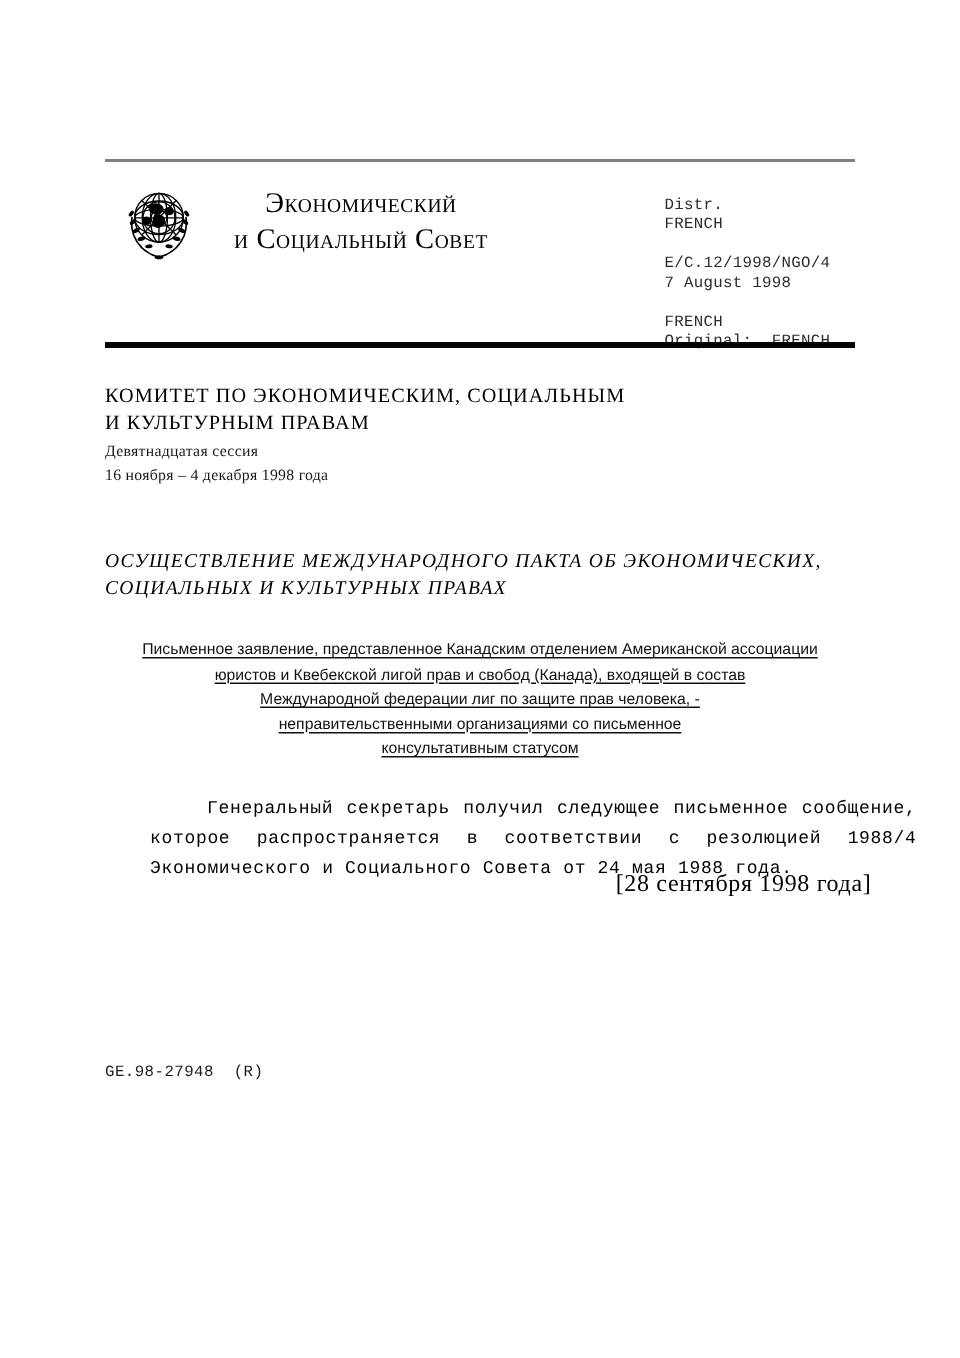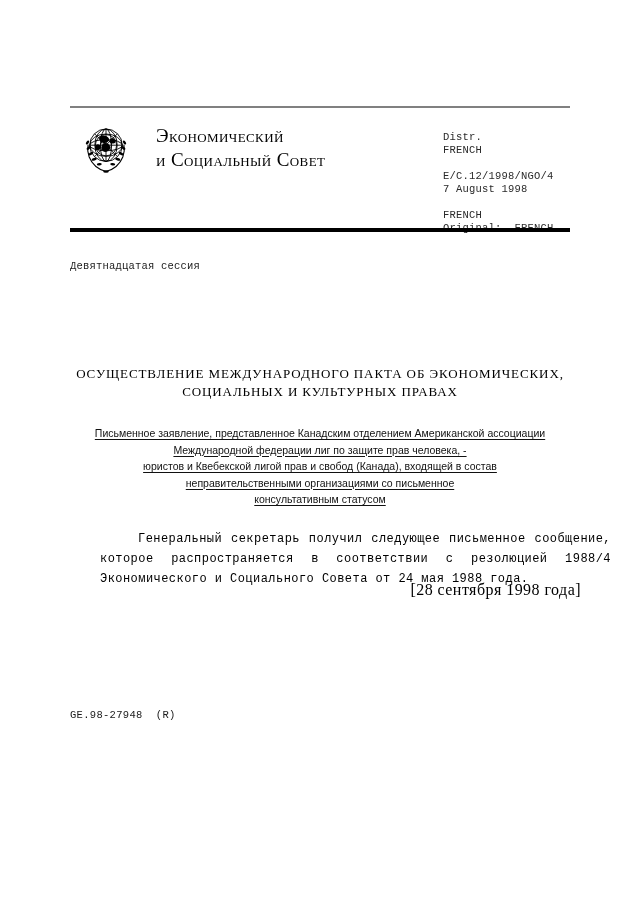--- a/index.html
+++ b/index.html
@@ -68,20 +68,21 @@
     background: #000000;
   }
 
   
   .council-row {
     position: absolute;
     left: 78px;
     top: 120px;
     display: flex;
     align-items: flex-start;
+    text-align: center;
   }
   .un-emblem {
     width: 56px;
     height: 56px;
     flex: 0 0 56px;
   }
   .council-name {
     margin-left: 22px;
     margin-top: 4px;
     font-family: "Liberation Serif", "DejaVu Serif", serif;
@@ -116,40 +117,40 @@
   }
   .committee-name {
     font-family: "Liberation Serif", "DejaVu Serif", serif;
     font-size: 13.5px;
     line-height: 18px;
     letter-spacing: 0.7px;
     white-space: pre-line;
   }
   .committee-session,
   .committee-dates {
-    font-family: Liberation Mono, monospace;
+    font-family: Liberation Serif, serif;
     font-size: 10.5px;
     line-height: 16px;
     letter-spacing: 0.2px;
     color: #1a1a1a;
   }
   .committee-session { margin-top: 3px; }
 
   
   .main-title {
     position: absolute;
     left: 70px;
     top: 365px;
     width: 500px;
-    text-align: center;
     font-family: "Liberation Serif", "DejaVu Serif", serif;
     font-size: 13px;
     line-height: 18px;
     letter-spacing: 0.9px;
     white-space: pre-line;
+    font-style: italic;
   }
 
   
   .subtitle {
     position: absolute;
     left: 70px;
     top: 425px;
     width: 500px;
     text-align: center;
     font-family: Liberation Sans, sans-serif;
@@ -271,30 +272,33 @@
     </div>
     <div class="distr-group">
       <div>FRENCH</div>
       <div>Original:  FRENCH</div>
     </div>
   </div>
 
   <div class="rule-thick"></div>
 
   <div class="committee">
+    <div class="committee-name">КОМИТЕТ ПО ЭКОНОМИЧЕСКИМ, СОЦИАЛЬНЫМ
+И КУЛЬТУРНЫМ ПРАВАМ</div>
     <div class="committee-session">Девятнадцатая сессия</div>
+    <div class="committee-dates">16 ноября – 4 декабря 1998 года</div>
   </div>
 
   <div class="main-title">ОСУЩЕСТВЛЕНИЕ МЕЖДУНАРОДНОГО ПАКТА ОБ ЭКОНОМИЧЕСКИХ,
 СОЦИАЛЬНЫХ И КУЛЬТУРНЫХ ПРАВАХ</div>
 
   <div class="subtitle">
     <div><span>Письменное заявление, представленное Канадским отделением Американской ассоциации</span></div>
+    <div><span>юристов и Квебекской лигой прав и свобод (Канада), входящей в состав</span></div>
     <div><span>Международной федерации лиг по защите прав человека, -</span></div>
-    <div><span>юристов и Квебекской лигой прав и свобод (Канада), входящей в состав</span></div>
     <div><span>неправительственными организациями со письменное</span></div>
     <div><span>консультативным статусом</span></div>
   </div>
 
   <div class="body-para">Генеральный секретарь получил следующее письменное сообщение, которое распространяется в соответствии с резолюцией 1988/4 Экономического и Социального Совета от 24 мая 1988 года.</div>
 
   <div class="issue-date">[28 сентября 1998 года]</div>
 
   <div class="footer-code">GE.98-27948  (R)</div>
 

